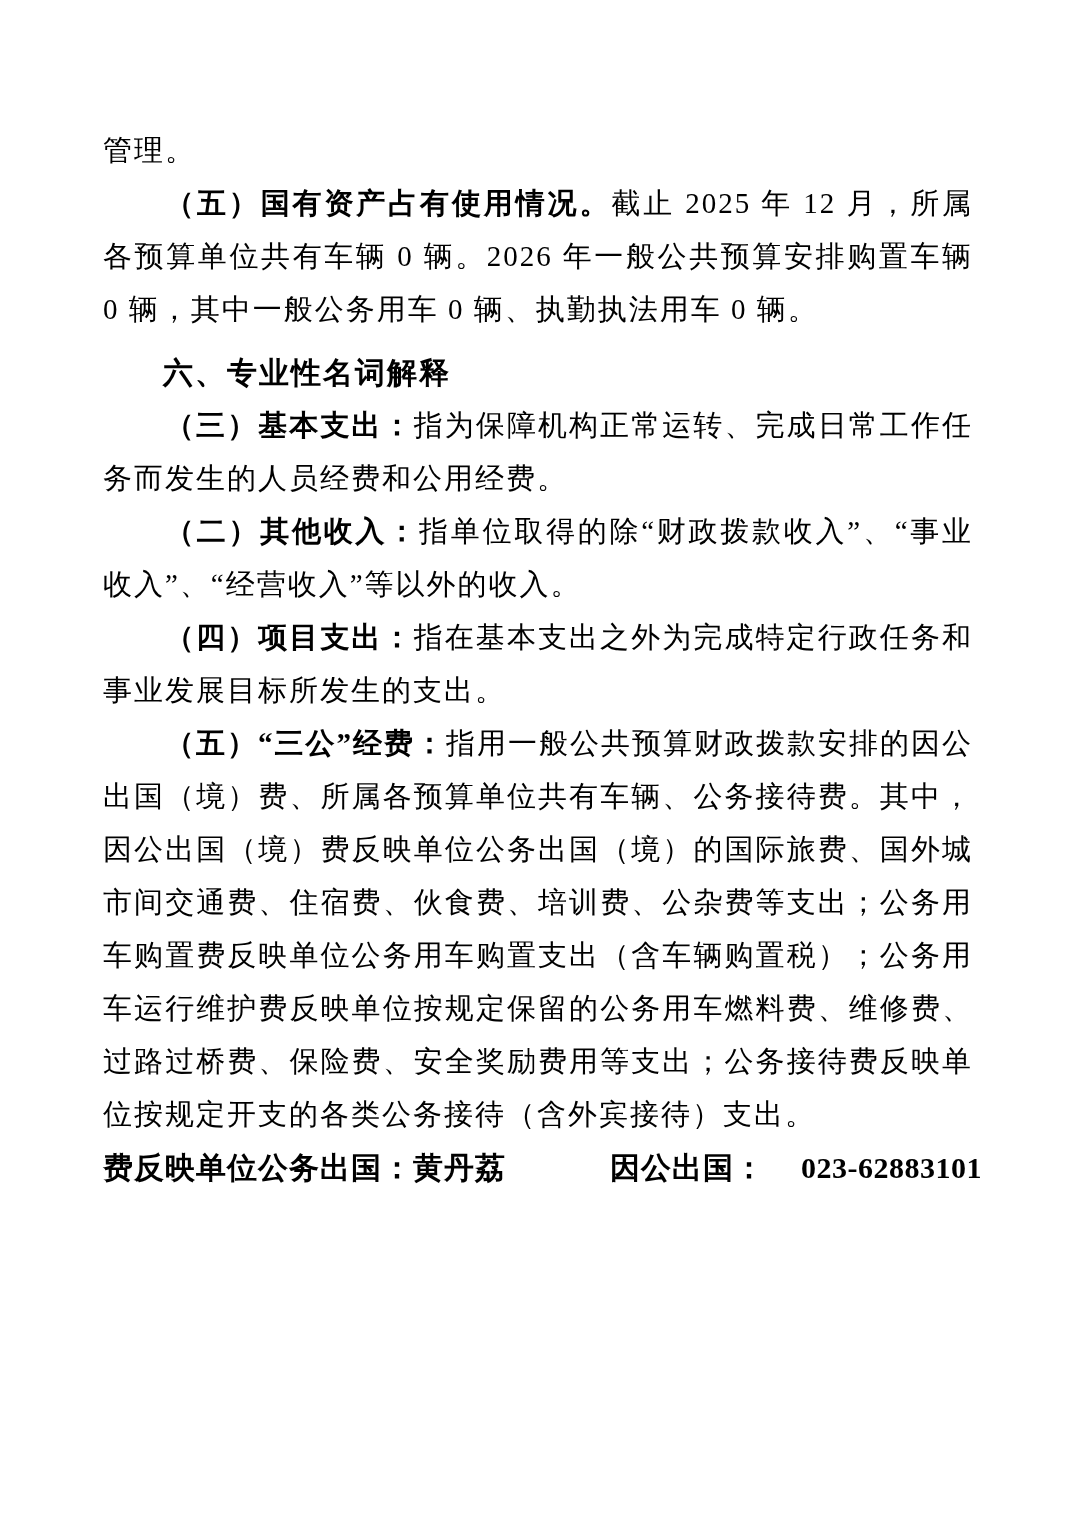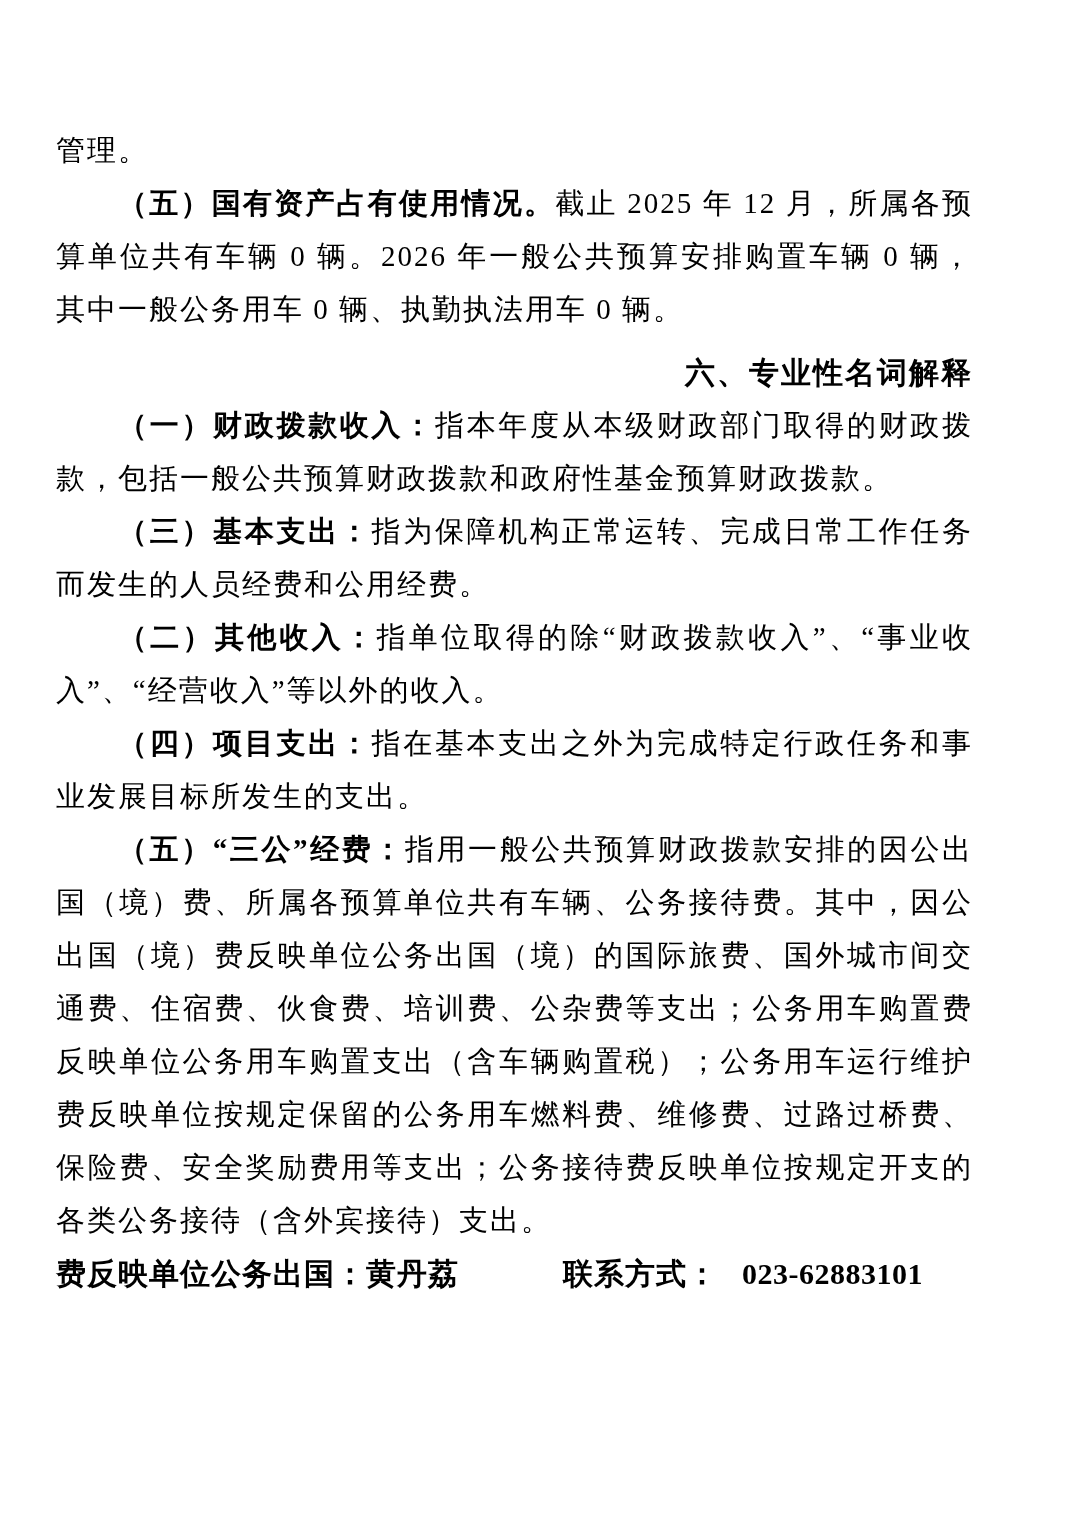--- a/index.html
+++ b/index.html
@@ -7,21 +7,21 @@
     padding: 0;
     background: #ffffff;
   }
   .page {
     position: relative;
     width: 1074px;
     height: 1520px;
     margin: 0 auto;
     background: #ffffff;
     box-sizing: border-box;
-    padding: 124px 101px 0 56px;
+    padding: 124px 101px 0 103px;
     overflow: hidden;
     font-family: "Liberation Serif", "DejaVu Serif", serif;
     color: #000000;
   }
   .para {
     margin: 0;
     font-size: 29px;
     line-height: 53px;
     letter-spacing: 2px;
     text-align: justify;
@@ -36,56 +36,54 @@
     margin-top: 16px;
   }
   .heading {
     margin: 10px 0 0 0;
     font-family: "Liberation Sans", "DejaVu Sans", sans-serif;
     font-weight: 700;
     font-size: 30px;
     line-height: 53px;
     letter-spacing: 2px;
     text-indent: 60px;
-    text-align: right;
   }
   .contact {
     margin: 0;
     font-size: 30px;
     line-height: 53px;
     letter-spacing: 1px;
     font-weight: 700;
     white-space: nowrap;
   }
   .contact-gap {
     display: inline-block;
     width: 104px;
   }
   .contact-phone {
-    margin-left: 24px;
+    margin-left: 36px;
     font-family: "Liberation Serif", "DejaVu Serif", serif;
     letter-spacing: 0.5px;
   }
 </style>
 </head>
 <body>
 
 <div class="page">
 
   <p class="para"><span>管理。</span></p>
 
   <p class="para indent"><span class="term-label">（五）国有资产占有使用情况。</span><span>截止 2025 年 12 月，所属各预算单位共有车辆 0 辆。2026 年一般公共预算安排购置车辆 0 辆，其中一般公务用车 0 辆、执勤执法用车 0 辆。</span></p>
 
   <h2 class="heading">六、专业性名词解释</h2>
 
-  <p class="para indent"><span class="term-label">（一）财政拨款收入：</span><span>指本年度从本级财政部门取得的财政拨款，包括一般公共预算财政拨款和政府性基金预算财政拨款。</span></p>
 
   <p class="para indent"><span class="term-label">（三）基本支出：</span><span>指为保障机构正常运转、完成日常工作任务而发生的人员经费和公用经费。</span></p>
 
   <p class="para indent"><span class="term-label">（二）其他收入：</span><span>指单位取得的除“财政拨款收入”、“事业收入”、“经营收入”等以外的收入。</span></p>
 
   <p class="para indent"><span class="term-label">（四）项目支出：</span><span>指在基本支出之外为完成特定行政任务和事业发展目标所发生的支出。</span></p>
 
   <p class="para indent"><span class="term-label">（五）“三公”经费：</span><span>指用一般公共预算财政拨款安排的因公出国（境）费、所属各预算单位共有车辆、公务接待费。其中，因公出国（境）费反映单位公务出国（境）的国际旅费、国外城市间交通费、住宿费、伙食费、培训费、公杂费等支出；公务用车购置费反映单位公务用车购置支出（含车辆购置税）；公务用车运行维护费反映单位按规定保留的公务用车燃料费、维修费、过路过桥费、保险费、安全奖励费用等支出；公务接待费反映单位按规定开支的各类公务接待（含外宾接待）支出。</span></p>
 
-  <p class="contact"><span>费反映单位公务出国：</span><span>黄丹荔</span><span class="contact-gap"></span><span>联系方式：</span><span class="contact-phone">023-62883101</span></p>
+  <p class="contact"><span>费反映单位公务出国：</span><span>黄丹荔</span><span class="contact-gap"></span><span>因公出国：</span><span class="contact-phone">023-62883101</span></p>
 
 </div>
 
 </body></html>

